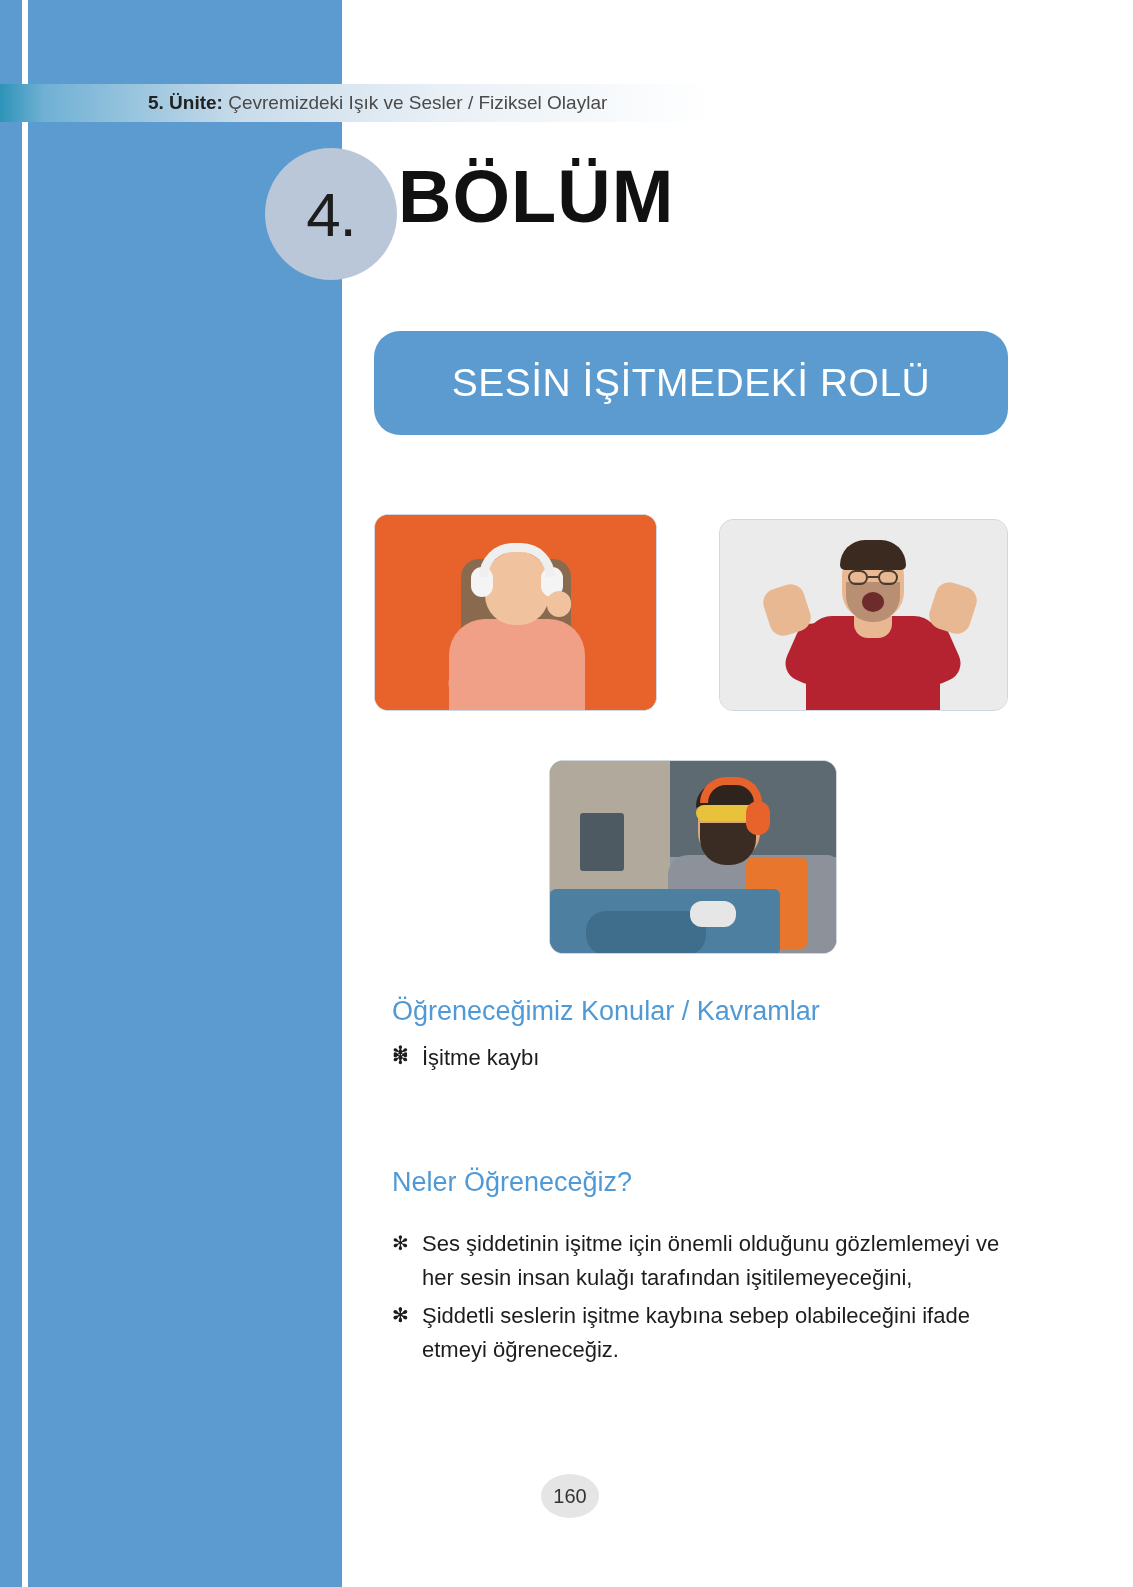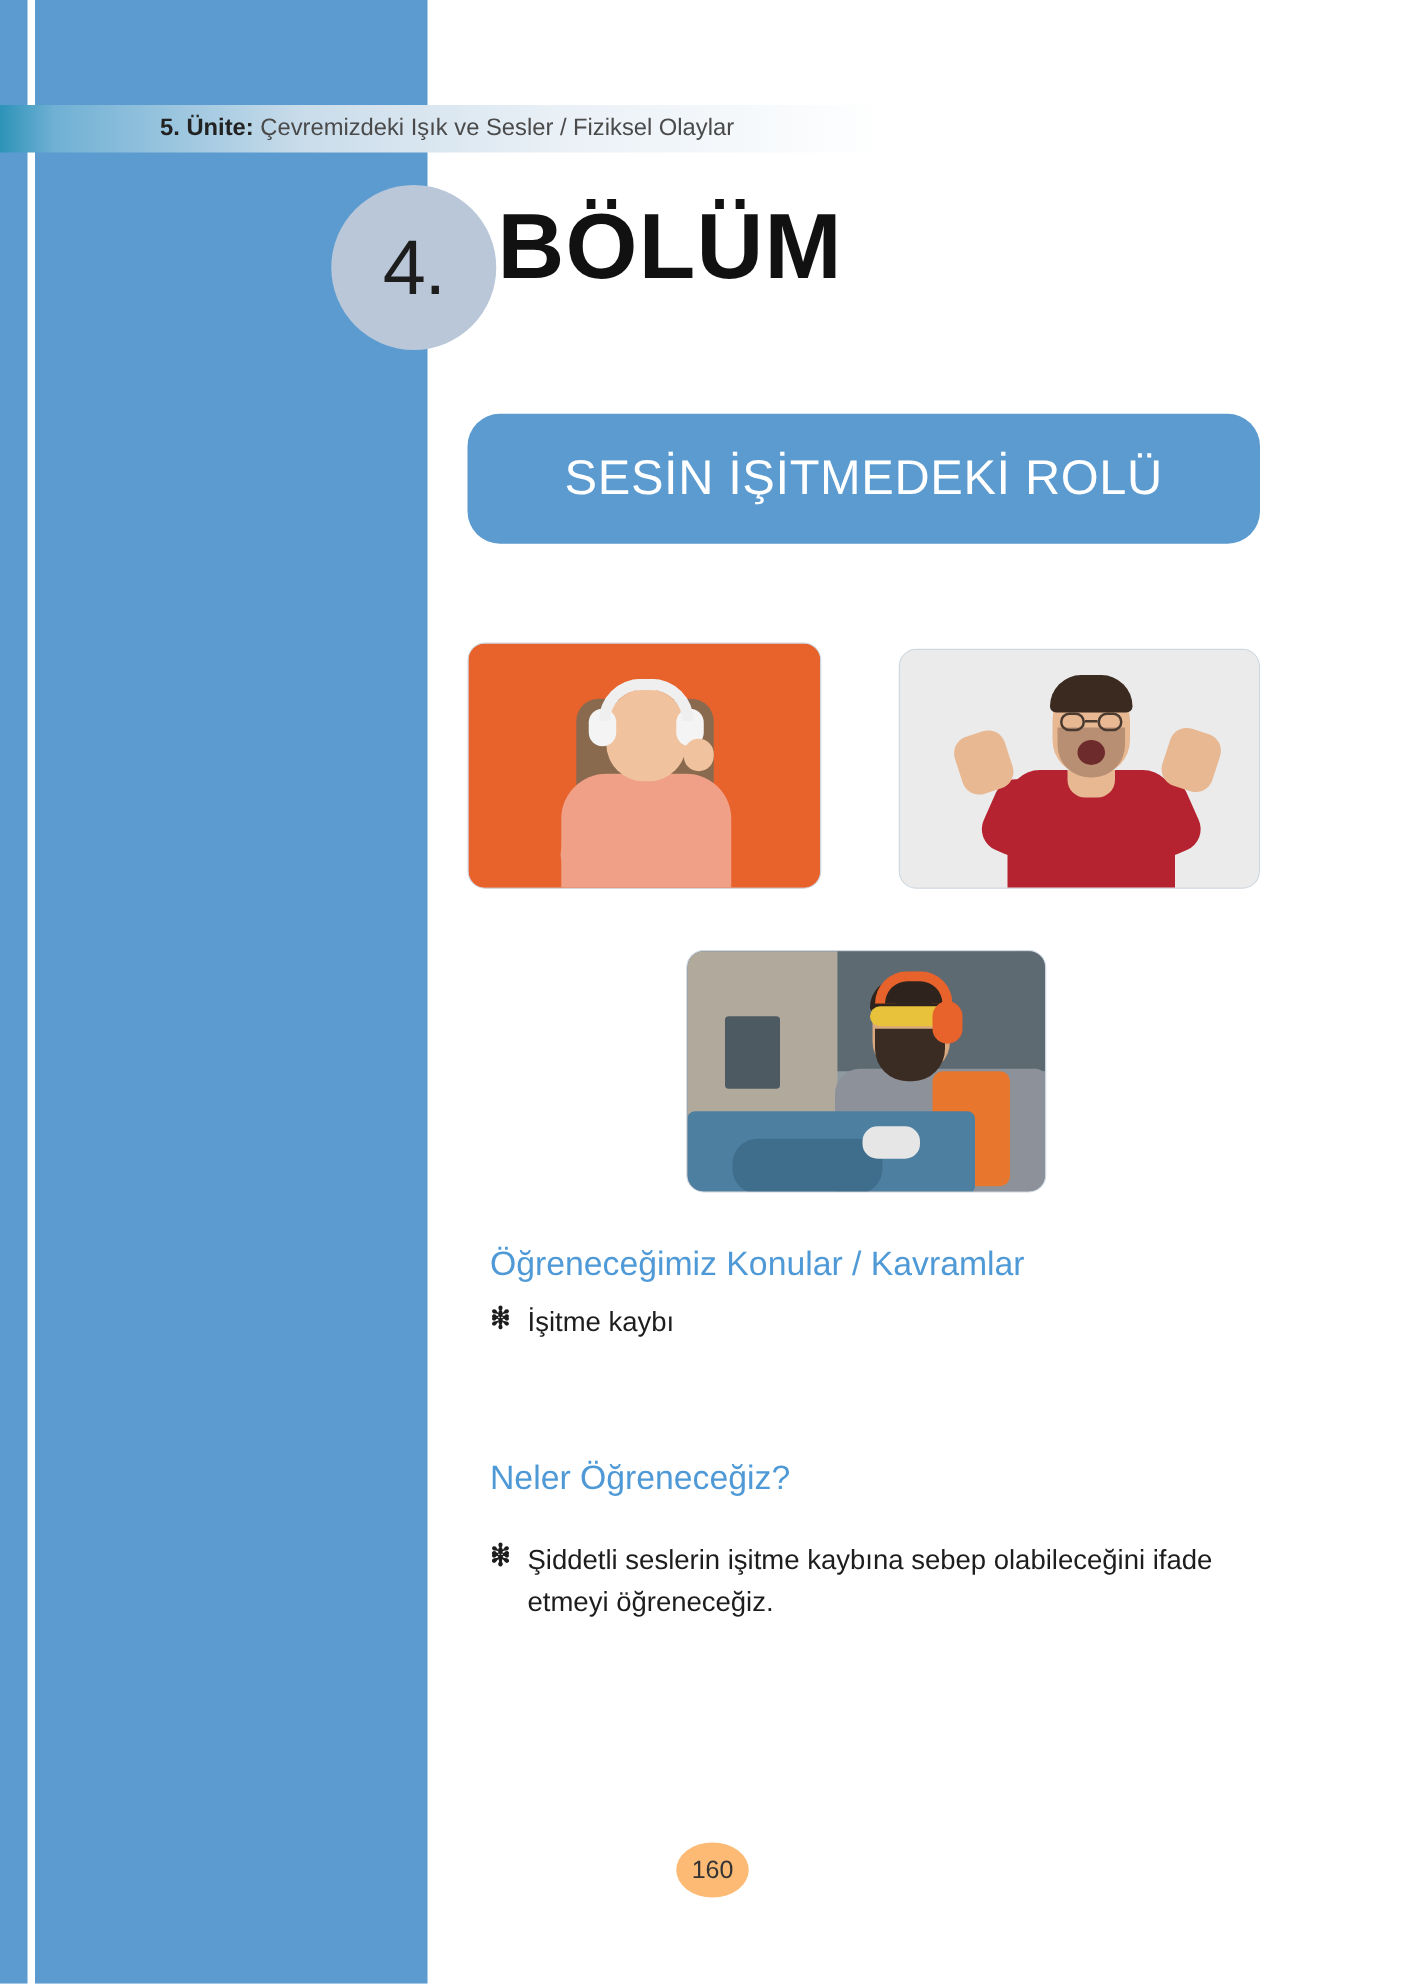--- a/index.html
+++ b/index.html
@@ -37,21 +37,21 @@
   .header-strip {
     position: absolute;
     left: 0;
     top: 84px;
     width: 712px;
     height: 38px;
     background: linear-gradient(90deg, #2d93b8 0%, #6fb0d4 6%, #c9dcea 34%, #e9f0f6 62%, #ffffff 100%);
   }
   .header-text {
     position: absolute;
-    left: 128px;
+    left: 148px;
     top: 84px;
     height: 38px;
     line-height: 38px;
     font-size: 19px;
     color: #3a3a3a;
     white-space: nowrap;
   }
   .header-text .unite {
     font-weight: bold;
     color: #222;
@@ -204,21 +204,21 @@
     color: #1d1d1d;
   }
 
   
   .page-num {
     position: absolute;
     left: 541px;
     top: 1474px;
     width: 58px;
     height: 44px;
-    background: #fdba74;
+    background: #e5e5e5;
     border-radius: 50%;
     display: flex;
     align-items: center;
     justify-content: center;
     font-size: 20px;
     color: #333;
   }
 </style>
 </head>
 <body>
@@ -298,20 +298,21 @@
   <li>
     <span class="star">✻</span>
     <span>İşitme kaybı</span>
   </li>
 </ul>
 
 <div class="section-head sh-2">Neler Öğreneceğiz?</div>
 <ul class="list list-2">
   <li>
     <span class="star">✻</span>
+    <span>Ses şiddetinin işitme için önemli olduğunu gözlemlemeyi ve her sesin insan kulağı tarafından işitilemeyeceğini,</span>
   </li>
   <li>
     <span class="star">✻</span>
   </li>
   <li>
     <span class="star">✻</span>
     <span>Şiddetli seslerin işitme kaybına sebep olabileceğini ifade etmeyi öğreneceğiz.</span>
   </li>
 </ul>
 

